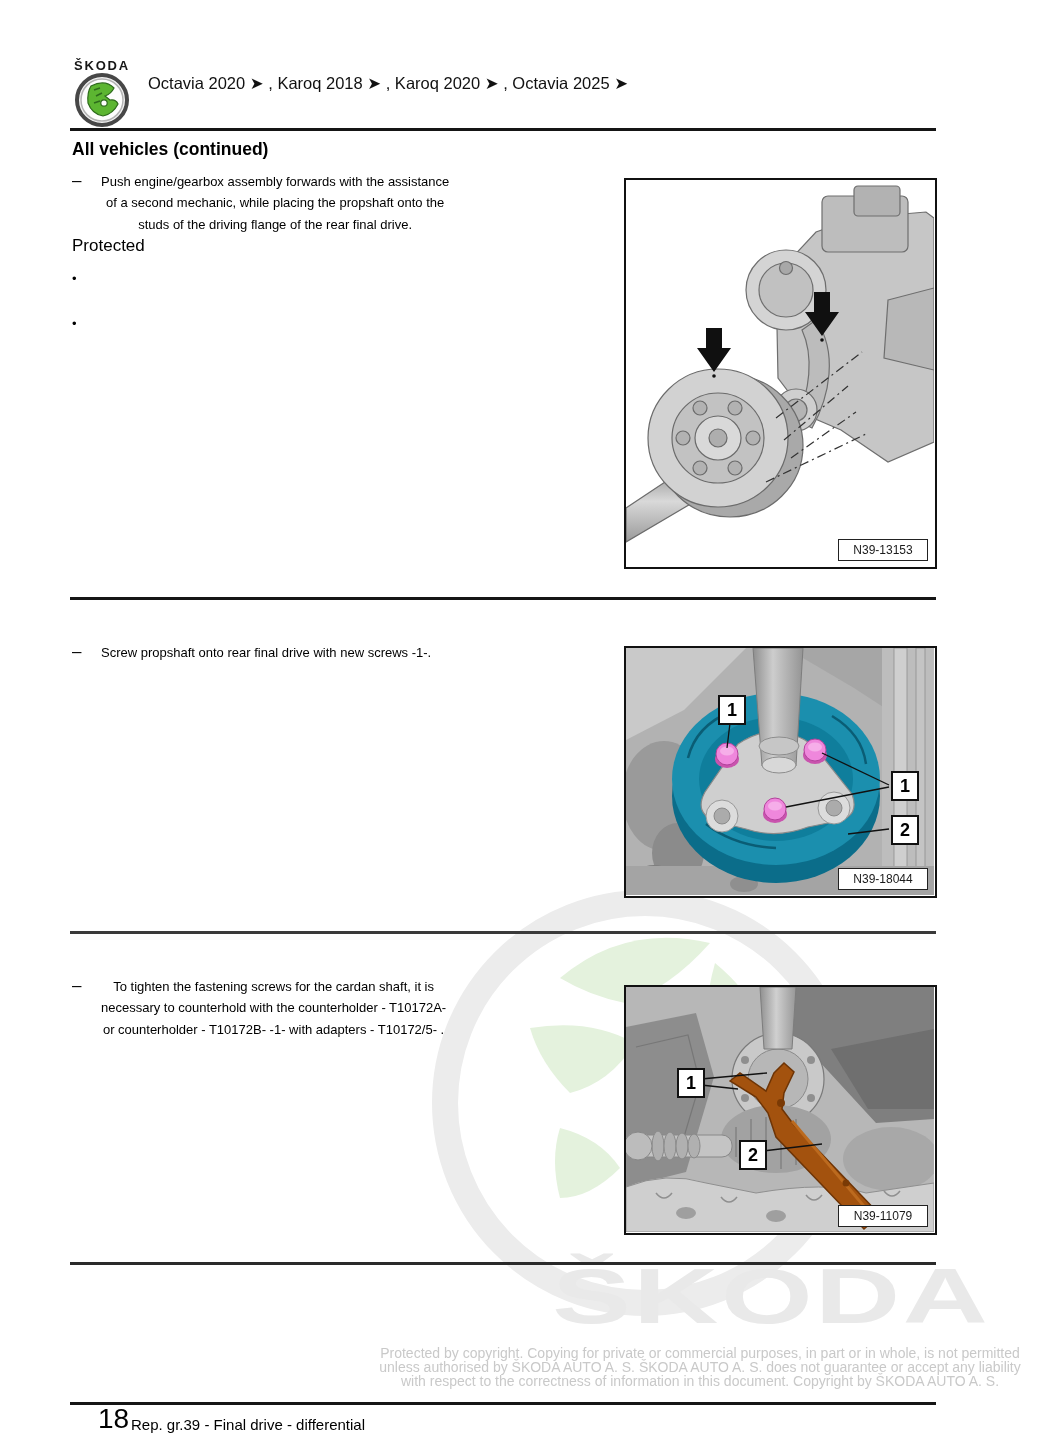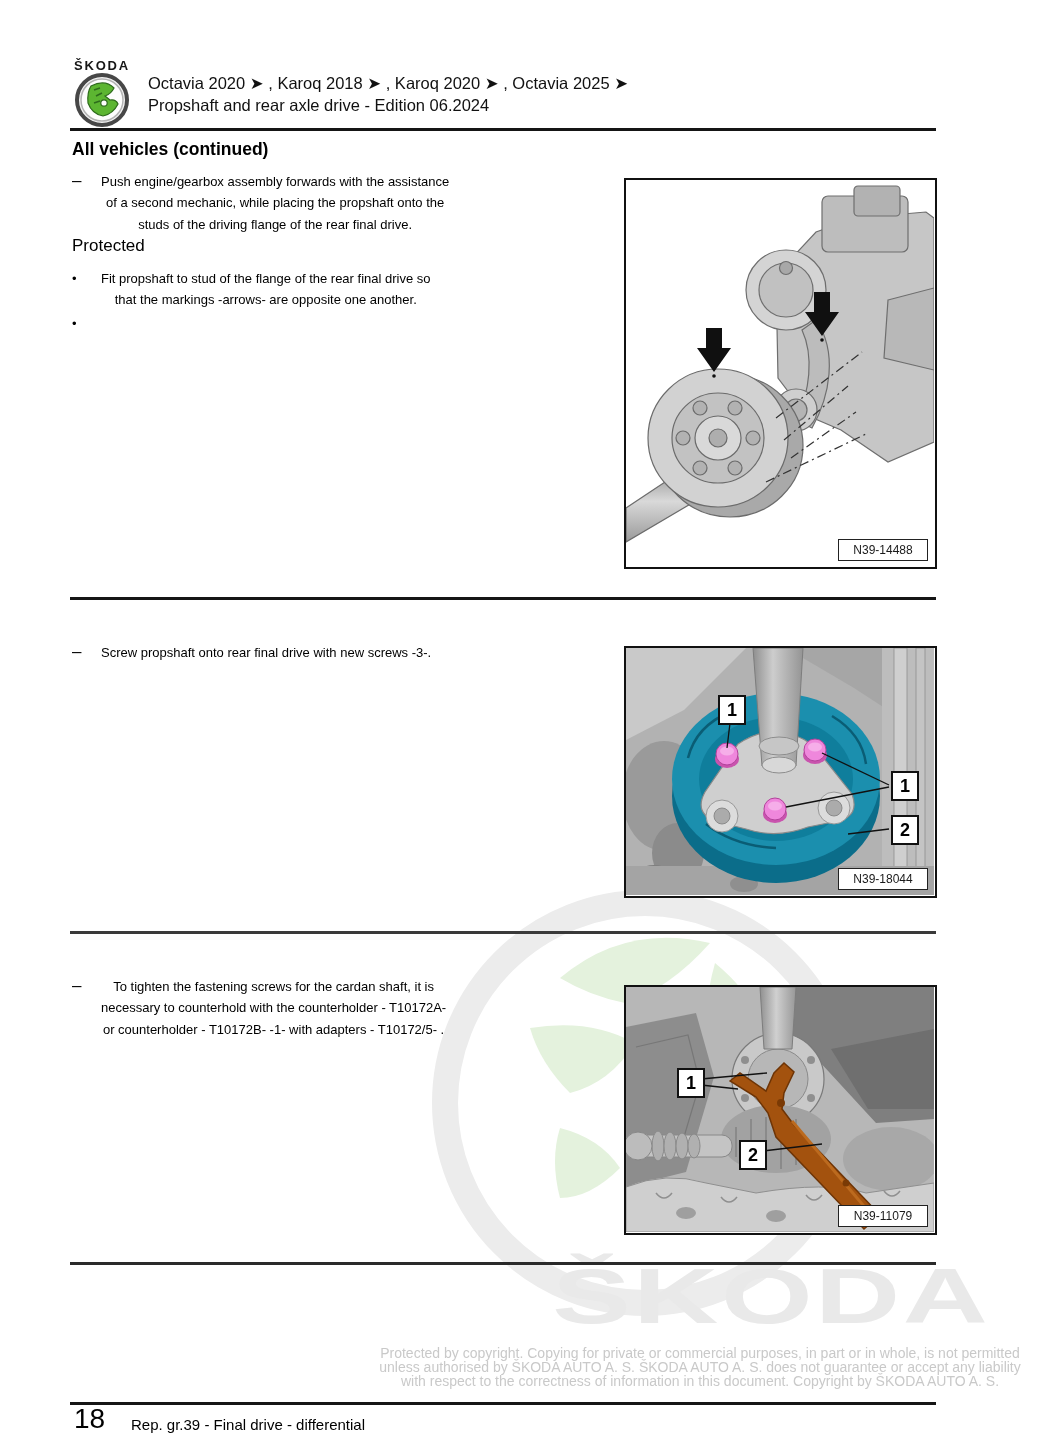--- a/index.html
+++ b/index.html
@@ -29,21 +29,21 @@
              background:#fff;font-size:12px;color:#1a1a1a;display:flex;align-items:center;justify-content:center;z-index:3;}
   .callout{position:absolute;width:24px;height:26px;border:2px solid #111;background:#fff;
            font-weight:bold;font-size:18px;color:#000;display:flex;align-items:center;justify-content:center;z-index:3;}
 
   
   .wm-text{font-size:92px;font-weight:bold;color:#e9e9e9;letter-spacing:2px;
            transform:scaleX(1.28) scaleY(0.84);transform-origin:right top;white-space:nowrap;}
 
   
   .copyright{width:660px;text-align:center;font-size:14px;line-height:13.9px;color:#c9c9c9;white-space:pre-line;}
-  .pagenum{font-size:28px;font-weight:normal;}
+  .pagenum{font-size:28px;font-weight:normal;margin-left:24px;}
   .repgroup{font-size:15px;}
 </style>
 </head>
 <body>
 
 <div class="page">
 
   <svg class="abs wm" style="left:410px;top:868px;" width="470" height="470" viewBox="0 0 470 470">
     <circle cx="235" cy="235" r="200" fill="none" stroke="#ececec" stroke-width="26"></circle>
     <g fill="#e4f2dd">
@@ -63,40 +63,37 @@
   <svg class="abs layer" style="left:74px;top:72px;" width="56" height="56" viewBox="0 0 56 56">
     <circle cx="28" cy="28" r="25" fill="#f3f3f3" stroke="#474747" stroke-width="4"></circle>
     <circle cx="28" cy="28" r="21" fill="#fdfdfd" stroke="#b3b3b3" stroke-width="1.5"></circle>
     <path d="M17 14 Q31 7 40 16 Q37 22 31 24 L36 28 Q42 27 44 32 Q39 42 29 44 Q18 42 14 31 Q13 20 17 14 Z" fill="#5cb531" stroke="#2e6b1c" stroke-width="1.2"></path>
     <path d="M20 18 L26 16 M22 24 L28 21 M20 31 L26 29" stroke="#2e6b1c" stroke-width="1.6" fill="none"></path>
     <circle cx="30" cy="31" r="3.2" fill="#fdfdfd" stroke="#2e6b1c" stroke-width="1.2"></circle>
   </svg>
 
   <div class="abs layer header-title" style="left:148px;top:73px;">
     <div>Octavia 2020 ➤ , Karoq 2018 ➤ , Karoq 2020 ➤ , Octavia 2025 ➤</div>
-    <div>Propshaft and rear axle drive - Edition 06.2024</div>
   </div>
 
   <div class="abs layer hrule" style="left:70px;top:128px;width:866px;height:3px;"></div>
 
   <div class="abs layer section-heading" style="left:72px;top:139px;">All vehicles (continued)</div>
 
   <div class="abs layer trow" style="left:72px;top:171px;">
     <div class="tmark">–</div>
     <div class="ttext">Push engine/gearbox assembly forwards with the assistance
 of a second mechanic, while placing the propshaft onto the
 studs of the driving flange of the rear final drive.</div>
   </div>
 
   <div class="abs layer plain" style="left:72px;top:236px;">Protected</div>
 
   <div class="abs layer trow" style="left:72px;top:268px;">
     <div class="tmark bullet">•</div>
-    <div class="ttext">Fit propshaft to stud of the flange of the rear final drive so
-that the markings -arrows- are opposite one another.</div>
   </div>
 
   <div class="abs layer trow" style="left:72px;top:313px;">
     <div class="tmark bullet">•</div>
   </div>
 
   <div class="abs layer figure" style="left:624px;top:178px;width:313px;height:391px;">
     <svg width="308" height="386" viewBox="0 0 308 386">
       <defs>
         <linearGradient id="g1shaft" x1="0" y1="0" x2="0" y2="1">
@@ -143,28 +140,28 @@
         <line x1="140" y1="302" x2="240" y2="254"></line>
       </g>
 
       <g fill="#101010">
         <path d="M80 148 h16 v20 h9 l-17 24 -17 -24 h9 z"></path>
         <path d="M188 112 h16 v20 h9 l-17 24 -17 -24 h9 z"></path>
       </g>
       <circle cx="88" cy="196" r="1.8" fill="#111"></circle>
       <circle cx="196" cy="160" r="1.8" fill="#111"></circle>
     </svg>
-    <div class="fig-label">N39-14488</div>
+    <div class="fig-label">N39-13153</div>
   </div>
 
   <div class="abs layer hrule" style="left:70px;top:597px;width:866px;height:2.5px;"></div>
 
   <div class="abs layer trow" style="left:72px;top:642px;">
     <div class="tmark">–</div>
-    <div class="ttext">Screw propshaft onto rear final drive with new screws -3-.</div>
+    <div class="ttext">Screw propshaft onto rear final drive with new screws -1-.</div>
   </div>
 
   <div class="abs layer figure" style="left:624px;top:646px;width:313px;height:252px;">
     <svg width="308" height="247" viewBox="0 0 308 247">
       <defs>
         <linearGradient id="g2shaft" x1="0" y1="0" x2="1" y2="0">
           <stop offset="0" stop-color="#8f8f8f"></stop>
             <stop offset="0.4" stop-color="#cdcdcd"></stop>
             <stop offset="1" stop-color="#949494"></stop>
         </linearGradient>

